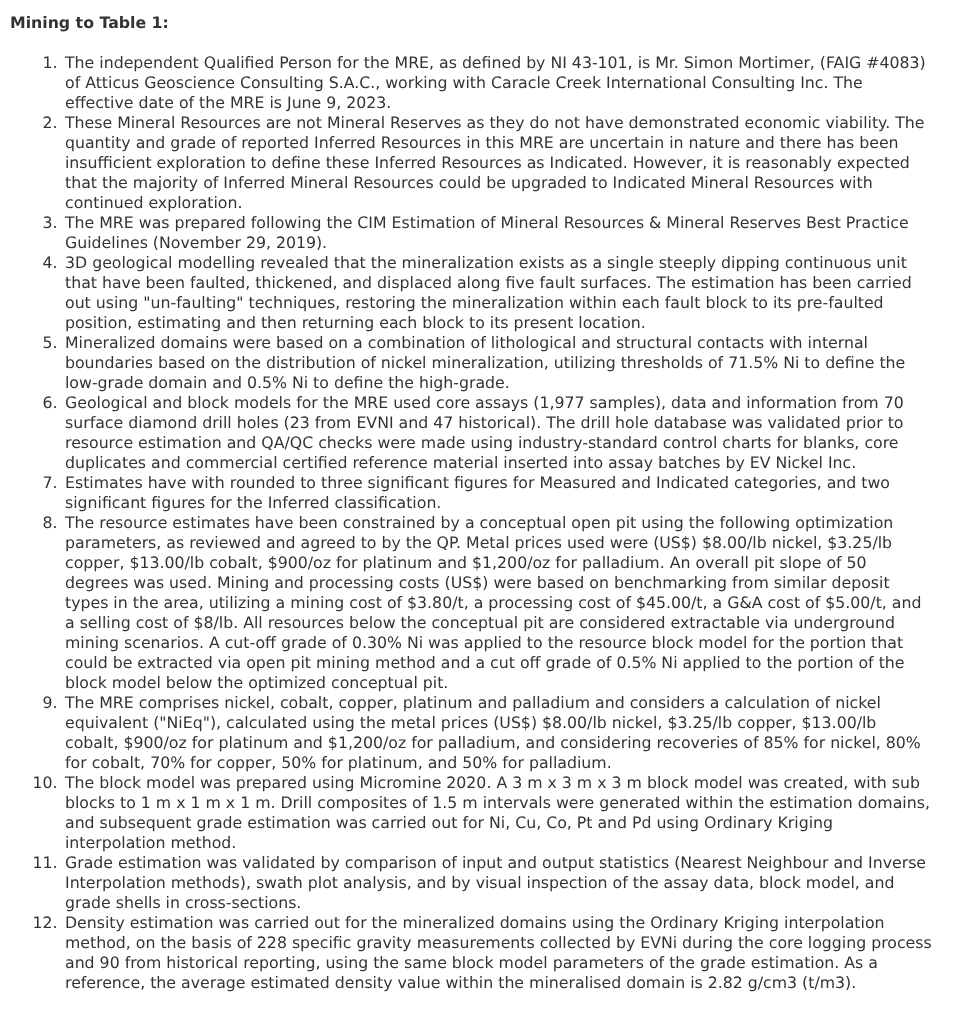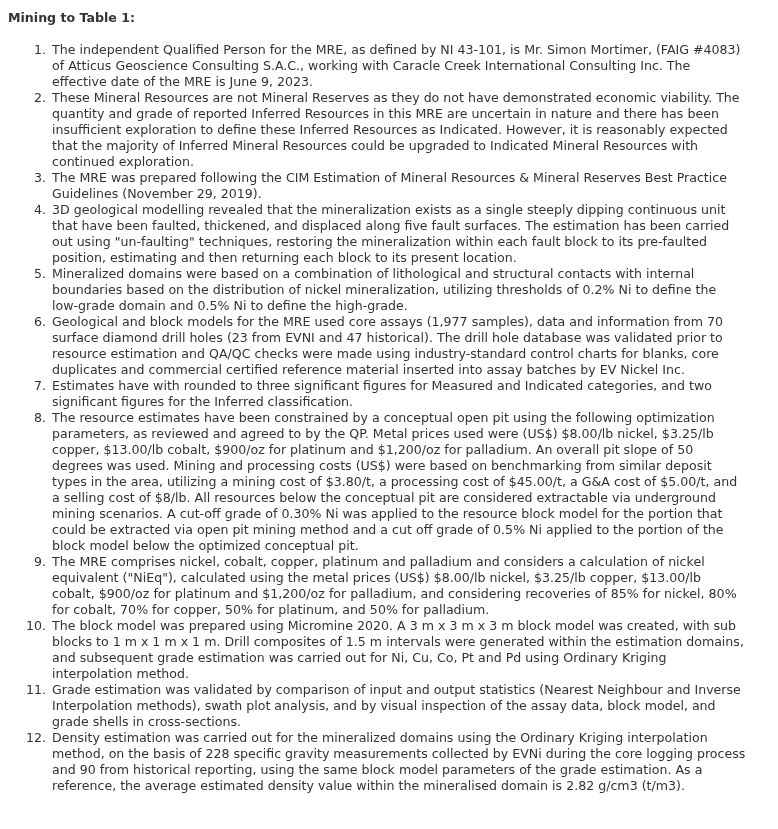--- a/index.html
+++ b/index.html
@@ -38,21 +38,21 @@
 </head>
 <body>
 
 <div class="doc-title">Mining to Table 1:</div>
 
 <ol class="notes-list">
   <li>The independent Qualified Person for the MRE, as defined by NI 43-101, is Mr. Simon Mortimer, (FAIG #4083) of Atticus Geoscience Consulting S.A.C., working with Caracle Creek International Consulting Inc. The effective date of the MRE is June 9, 2023.</li>
   <li>These Mineral Resources are not Mineral Reserves as they do not have demonstrated economic viability. The quantity and grade of reported Inferred Resources in this MRE are uncertain in nature and there has been insufficient exploration to define these Inferred Resources as Indicated. However, it is reasonably expected that the majority of Inferred Mineral Resources could be upgraded to Indicated Mineral Resources with continued exploration.</li>
   <li>The MRE was prepared following the CIM Estimation of Mineral Resources &amp; Mineral Reserves Best Practice Guidelines (November 29, 2019).</li>
   <li>3D geological modelling revealed that the mineralization exists as a single steeply dipping continuous unit that have been faulted, thickened, and displaced along five fault surfaces. The estimation has been carried out using "un-faulting" techniques, restoring the mineralization within each fault block to its pre-faulted position, estimating and then returning each block to its present location.</li>
-  <li>Mineralized domains were based on a combination of lithological and structural contacts with internal boundaries based on the distribution of nickel mineralization, utilizing thresholds of 0.2% Ni to define the low-grade domain and 0.5% Ni to define the high-grade.</li>
+  <li>Mineralized domains were based on a combination of lithological and structural contacts with internal boundaries based on the distribution of nickel mineralization, utilizing thresholds of 71.5% Ni to define the low-grade domain and 0.5% Ni to define the high-grade.</li>
   <li>Geological and block models for the MRE used core assays (1,977 samples), data and information from 70 surface diamond drill holes (23 from EVNI and 47 historical). The drill hole database was validated prior to resource estimation and QA/QC checks were made using industry-standard control charts for blanks, core duplicates and commercial certified reference material inserted into assay batches by EV Nickel Inc.</li>
   <li>Estimates have with rounded to three significant figures for Measured and Indicated categories, and two significant figures for the Inferred classification.</li>
   <li>The resource estimates have been constrained by a conceptual open pit using the following optimization parameters, as reviewed and agreed to by the QP. Metal prices used were (US$) $8.00/lb nickel, $3.25/lb copper, $13.00/lb cobalt, $900/oz for platinum and $1,200/oz for palladium. An overall pit slope of 50 degrees was used. Mining and processing costs (US$) were based on benchmarking from similar deposit types in the area, utilizing a mining cost of $3.80/t, a processing cost of $45.00/t, a G&amp;A cost of $5.00/t, and a selling cost of $8/lb. All resources below the conceptual pit are considered extractable via underground mining scenarios. A cut-off grade of 0.30% Ni was applied to the resource block model for the portion that could be extracted via open pit mining method and a cut off grade of 0.5% Ni applied to the portion of the block model below the optimized conceptual pit.</li>
   <li>The MRE comprises nickel, cobalt, copper, platinum and palladium and considers a calculation of nickel equivalent ("NiEq"), calculated using the metal prices (US$) $8.00/lb nickel, $3.25/lb copper, $13.00/lb cobalt, $900/oz for platinum and $1,200/oz for palladium, and considering recoveries of 85% for nickel, 80% for cobalt, 70% for copper, 50% for platinum, and 50% for palladium.</li>
   <li>The block model was prepared using Micromine 2020. A 3 m x 3 m x 3 m block model was created, with sub blocks to 1 m x 1 m x 1 m. Drill composites of 1.5 m intervals were generated within the estimation domains, and subsequent grade estimation was carried out for Ni, Cu, Co, Pt and Pd using Ordinary Kriging interpolation method.</li>
   <li>Grade estimation was validated by comparison of input and output statistics (Nearest Neighbour and Inverse Interpolation methods), swath plot analysis, and by visual inspection of the assay data, block model, and grade shells in cross-sections.</li>
   <li>Density estimation was carried out for the mineralized domains using the Ordinary Kriging interpolation method, on the basis of 228 specific gravity measurements collected by EVNi during the core logging process and 90 from historical reporting, using the same block model parameters of the grade estimation. As a reference, the average estimated density value within the mineralised domain is 2.82 g/cm3 (t/m3).</li>
 </ol>
 
 </body></html>

